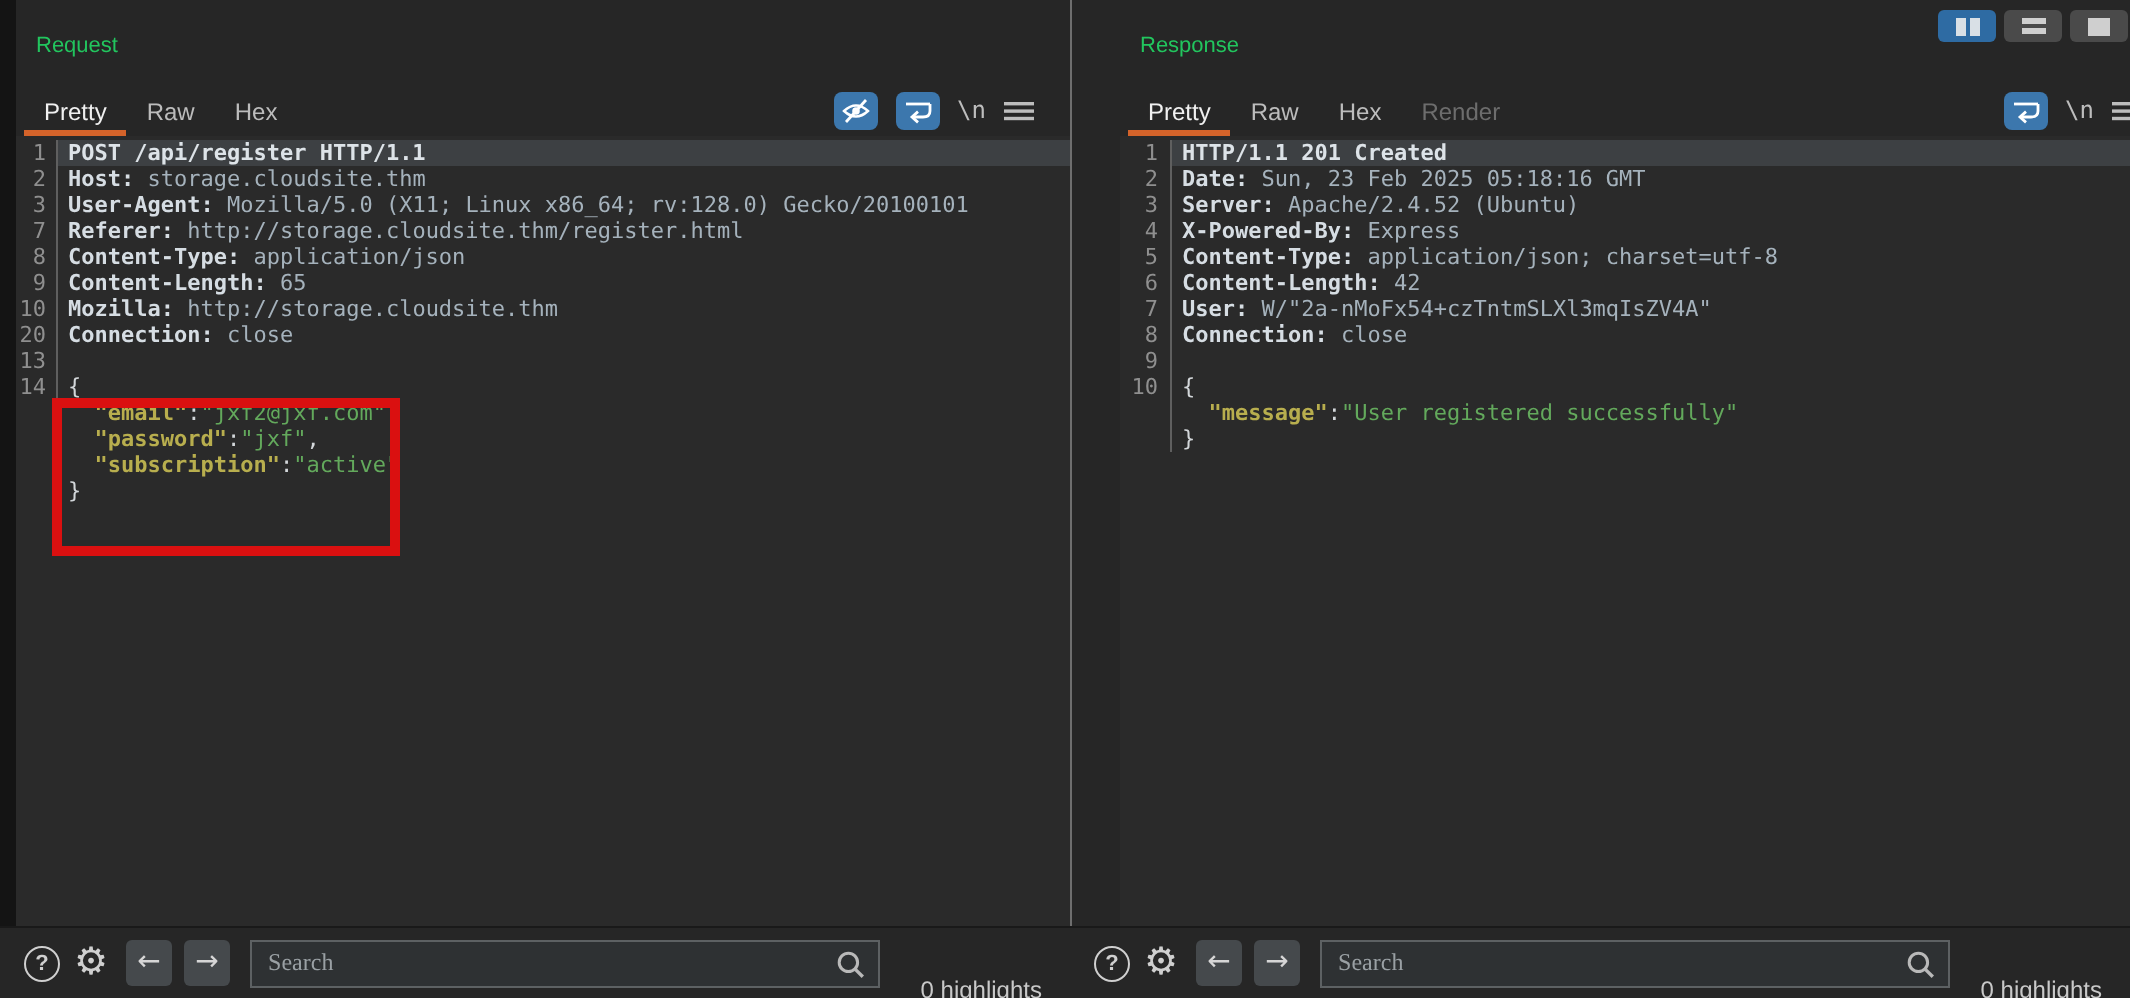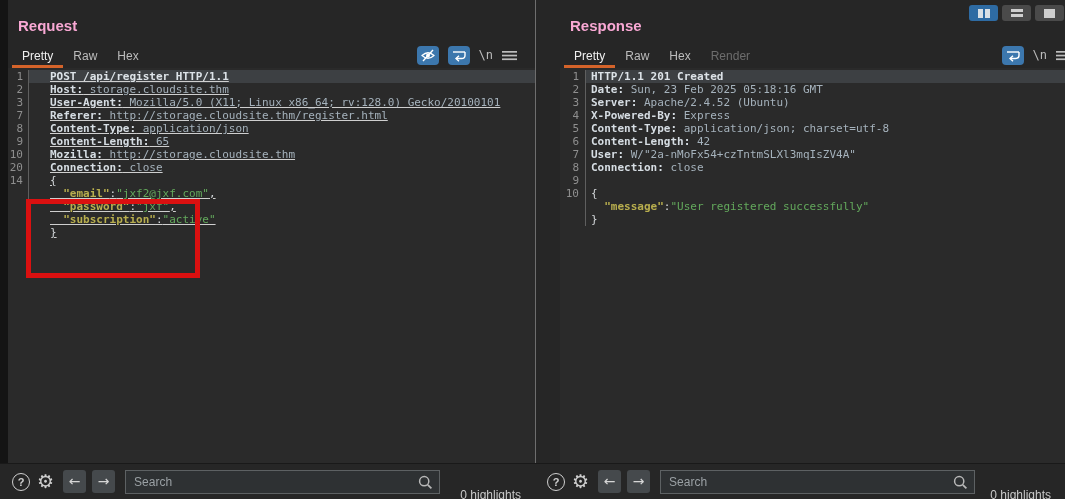--- a/index.html
+++ b/index.html
@@ -8,21 +8,21 @@
     position:relative; background:#262626; overflow:hidden;
     font-family:"Liberation Sans", sans-serif; color:#cfcfcf;
   }
   .left-strip { position:absolute; left:0; top:0; width:8px; height:463px; background:#141414; }
   .v-divider { position:absolute; left:535px; top:0; width:1px; height:463px; background:#6e6e6e; }
 
   .panel { position:absolute; top:0; height:463px; }
   .panel.req { left:8px;  width:527px; }
   .panel.res { left:560px; width:529px; }
 
-  .panel-title { position:absolute; left:10px; top:17px; font-size:15px; font-weight:bold; color:#f9a8d4; }
+  .panel-title { position:absolute; left:10px; top:17px; font-size:11px; font-weight:normal; color:#22c55e; }
 
   .tabs { position:absolute; left:4px; top:44px; height:24px; display:flex; align-items:stretch; }
   .tab { padding:5px 10px 15px 10px; font-size:12px; color:#bcbcbc; border-bottom:3px solid transparent; cursor:default; }
   .tab.selected { color:#f0f0f0; border-bottom-color:#d4632a; }
   .tab.disabled { color:#6d6d6d; }
 
   .panel-toolbar { position:absolute; top:45px; right:18px; height:20px; display:flex; align-items:center; gap:9px; }
   .icon-btn-blue { width:22px; height:19px; background:#3c77ad; border-radius:4px;
     display:flex; align-items:center; justify-content:center; }
   .nl-label { font-family:"DejaVu Sans Mono", monospace; font-size:12px; color:#bdbdbd; }
@@ -37,21 +37,21 @@
   .lb-sq { width:11px; height:9px; background:#cfcfcf; }
 
   .editor { position:absolute; left:0; top:68px; right:0; bottom:0; background:#2a2a2a; overflow:hidden; }
   .rows { position:absolute; left:0; top:2px; right:0; }
   .erow { display:flex; height:13px; line-height:13px;
     font-family:"DejaVu Sans Mono", monospace; font-size:11px; white-space:pre; }
   .ln { flex:0 0 auto; text-align:right; color:#8f8f8f; border-right:1px solid #5f5f5f; }
   .req .ln { width:21px; padding-right:5px; }
   .res .ln { width:26px; padding-right:6px; }
   .code { flex:1 1 auto; }
-  .req .code { padding-left:21px;text-decoration:underline; }
+  .req .code { padding-left:5px; }
   .res .code { padding-left:5px; }
   .erow.hl .code { background:#3d4043; }
   .tk-plain { color:#dde3e8; font-weight:bold; }
   .tk-name  { color:#d6dde3; font-weight:bold; }
   .tk-value { color:#a5b2bc; }
   .tk-key   { color:#b8ae4e; font-weight:bold; }
   .tk-str   { color:#63a95c; }
   .tk-punct { color:#d3d7da; }
 
   .annotation-box { position:absolute; left:18px; top:131px; width:174px; height:79px;
@@ -65,21 +65,21 @@
     display:flex; align-items:center; justify-content:center;
     font-size:11px; font-weight:bold; color:#cfcfcf; flex:0 0 auto; }
   .gear-icon { font-family:"DejaVu Sans", sans-serif; font-size:19px; line-height:19px;
     color:#cfcfcf; margin-left:7px; flex:0 0 auto; }
   .nav-btn { width:23px; height:23px; border-radius:3px; background:#45494c; border:none;
     color:#d6d6d6; font-family:"DejaVu Sans", sans-serif; font-size:14px; line-height:21px;
     margin-left:6px; text-align:center; padding:0; flex:0 0 auto; }
   .nav-btn.first { margin-left:9px; }
   .search-wrap { position:relative; margin-left:10px; flex:0 0 auto; }
   .search-input { width:315px; height:24px; background:#2e3133; border:1px solid #5d6163;
-    color:#d0d0d0; font-size:12px; padding:0 18px 0 8px; outline:none; }
+    color:#d0d0d0; font-size:12px; padding:0 18px 0 8px; outline:none;font-family:Liberation Serif, serif; }
   .search-input::placeholder { color:#9aa0a4; }
   .search-glass { position:absolute; right:7px; top:5px; }
   .highlights { margin-left:auto; margin-right:14px; font-size:12px; color:#c9c9c9;margin-top:27px; }
 </style>
 </head>
 <body>
 
 <div class="left-strip"></div>
 <div class="v-divider"></div>
 
@@ -134,20 +134,21 @@
   <div class="editor req">
     <div class="rows" id="request-rows">
         <div class="erow hl"><span class="ln">1</span><span class="code"><span class="tk-plain">POST /api/register HTTP/1.1</span></span></div>
         <div class="erow"><span class="ln">2</span><span class="code"><span class="tk-name">Host:</span><span class="tk-value"> storage.cloudsite.thm</span></span></div>
         <div class="erow"><span class="ln">3</span><span class="code"><span class="tk-name">User-Agent:</span><span class="tk-value"> Mozilla/5.0 (X11; Linux x86_64; rv:128.0) Gecko/20100101</span></span></div>
         <div class="erow"><span class="ln">7</span><span class="code"><span class="tk-name">Referer:</span><span class="tk-value"> http://storage.cloudsite.thm/register.html</span></span></div>
         <div class="erow"><span class="ln">8</span><span class="code"><span class="tk-name">Content-Type:</span><span class="tk-value"> application/json</span></span></div>
         <div class="erow"><span class="ln">9</span><span class="code"><span class="tk-name">Content-Length:</span><span class="tk-value"> 65</span></span></div>
         <div class="erow"><span class="ln">10</span><span class="code"><span class="tk-name">Mozilla:</span><span class="tk-value"> http://storage.cloudsite.thm</span></span></div>
         <div class="erow"><span class="ln">20</span><span class="code"><span class="tk-name">Connection:</span><span class="tk-value"> close</span></span></div>
+        <div class="erow"><span class="ln">13</span><span class="code"></span></div>
         <div class="erow"><span class="ln">14</span><span class="code"><span class="tk-punct">{</span></span></div>
         <div class="erow"><span class="ln"></span><span class="code"><span class="tk-key">  "email"</span><span class="tk-punct">:</span><span class="tk-str">"jxf2@jxf.com"</span><span class="tk-punct">,</span></span></div>
         <div class="erow"><span class="ln"></span><span class="code"><span class="tk-key">  "password"</span><span class="tk-punct">:</span><span class="tk-str">"jxf"</span><span class="tk-punct">,</span></span></div>
         <div class="erow"><span class="ln"></span><span class="code"><span class="tk-key">  "subscription"</span><span class="tk-punct">:</span><span class="tk-str">"active"</span></span></div>
         <div class="erow"><span class="ln"></span><span class="code"><span class="tk-punct">}</span></span></div>
       </div>
     <div class="annotation-box"></div>
   </div>
 </div>
 

